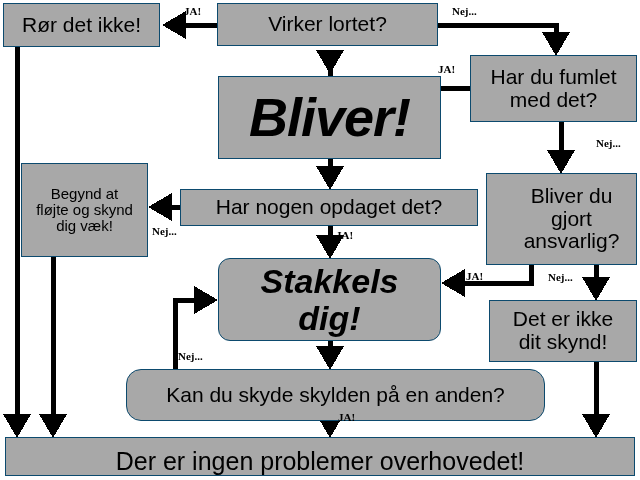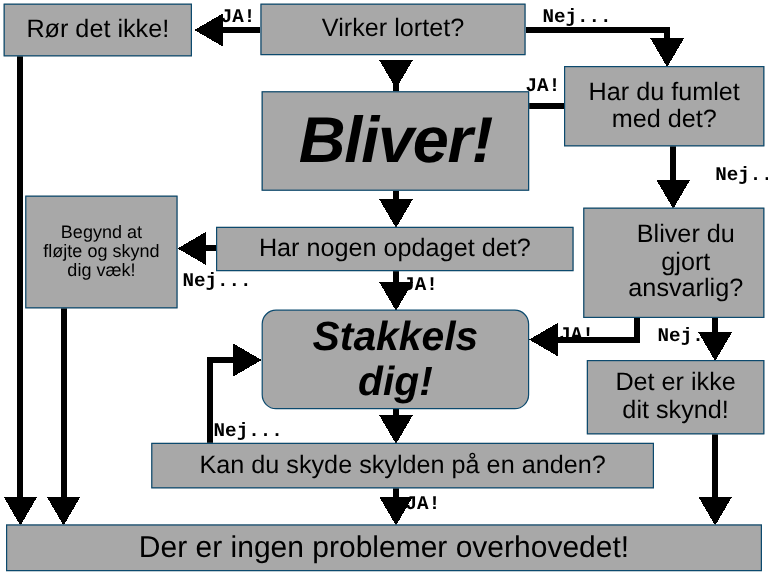--- a/index.html
+++ b/index.html
@@ -40,26 +40,26 @@
   .node .txt {
     display: block;
     width: 100%;
     padding: 0 4px;
     box-sizing: border-box;
   }
   .n-small  { font-size: 15px; }
   .n-med    { font-size: 21px; }
   .n-shout  { font-size: 54px; font-style: italic; font-weight: bold; letter-spacing: -1px; }
   .n-shout2 { font-size: 34px; font-style: italic; font-weight: bold; }
-  .n-bottom { font-size: 25px; }
+  .n-bottom { font-size: 25px; align-items: flex-end; }
 
   .edge-label {
     position: absolute;
-    font-family: Liberation Mono, monospace;
-    font-size: 16px;
+    font-family: Liberation Serif, serif;
+    font-size: 11px;
     font-weight: bold;
     color: #000000;
     background: transparent;
     white-space: nowrap;
     z-index: 4;
     line-height: 1;
   }
 </style>
 </head>
 <body>
@@ -157,21 +157,21 @@
   <div class="node n-shout2" style="left:218px; top:258px; width:223px; height:83px; white-space:pre-line;border-radius:12px;">
     <span class="txt">Stakkels
 dig!</span>
   </div>
 
   <div class="node n-med" style="left:489px; top:300px; width:148px; height:62px; white-space:pre-line;">
     <span class="txt">Det er ikke
 dit skynd!</span>
   </div>
 
-  <div class="node n-med" style="left:126px; top:369px; width:419px; height:38px;">
+  <div class="node n-med" style="left:126px; top:369px; width:419px; height:52px;border-radius:15px;">
     <span class="txt">Kan du skyde skylden på en anden?</span>
   </div>
 
   <div class="node n-bottom" style="left:5px; top:437px; width:630px; height:39px;">
     <span class="txt">Der er ingen problemer overhovedet!</span>
   </div>
 
   <div class="edge-label" style="left:184px; top:6px;">JA!</div>
 
   <div class="edge-label" style="left:452px; top:6px;">Nej...</div>

